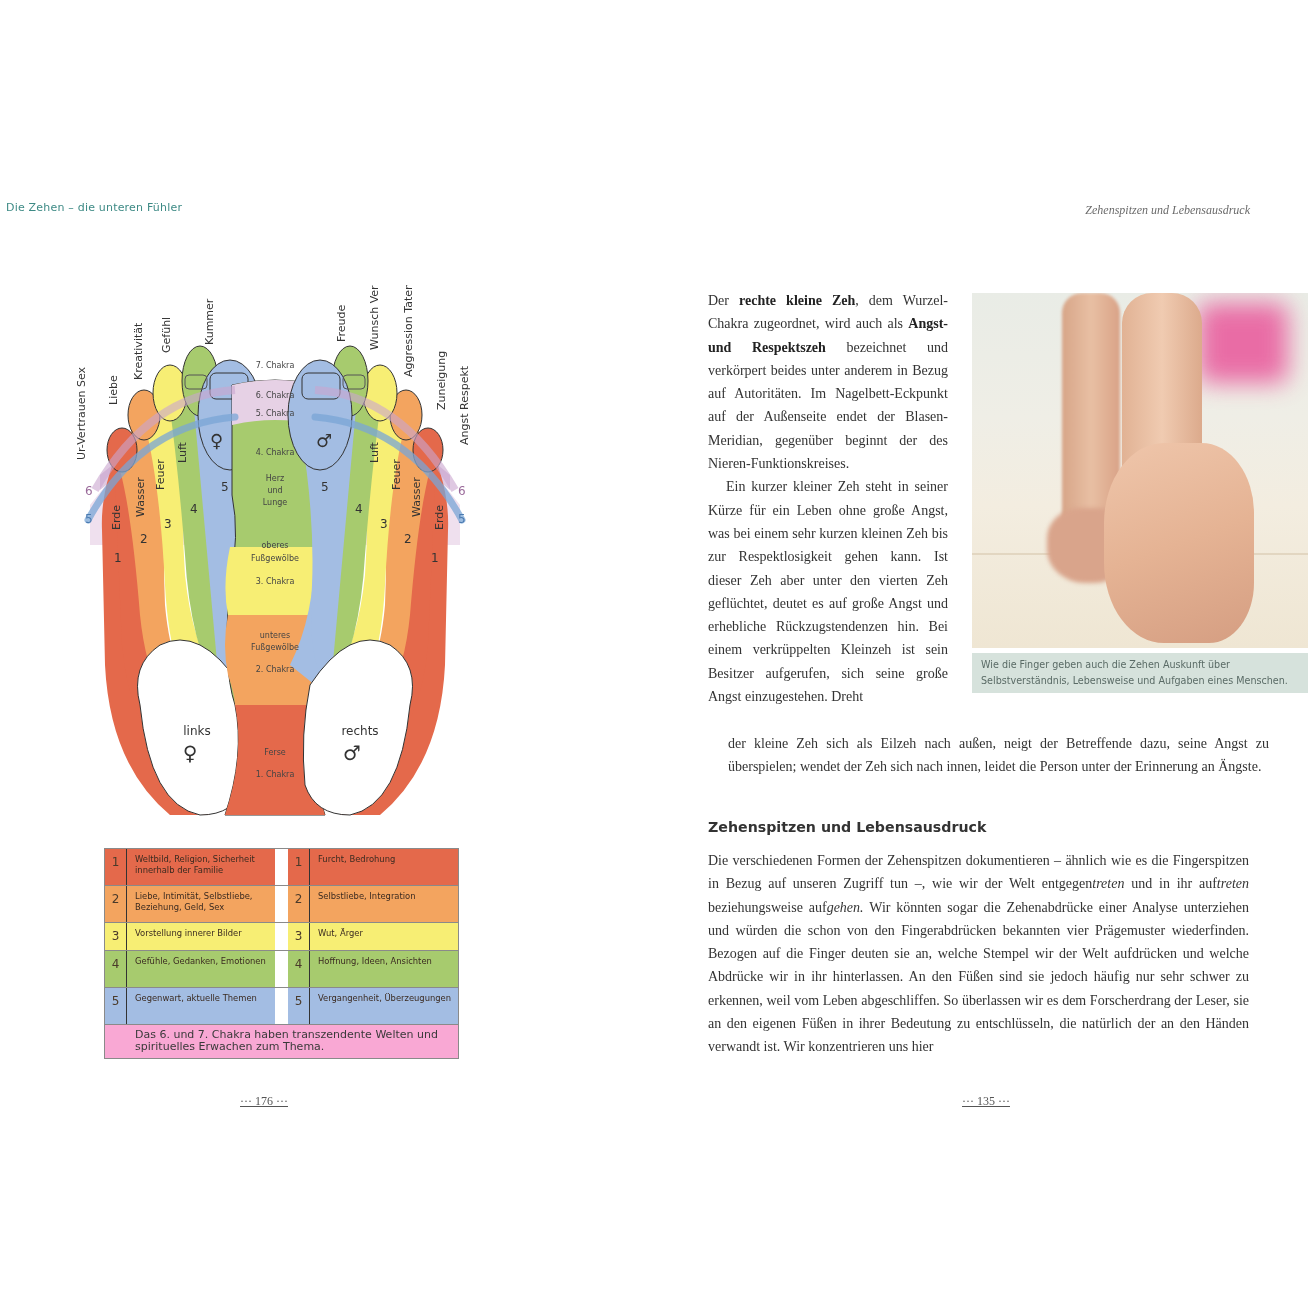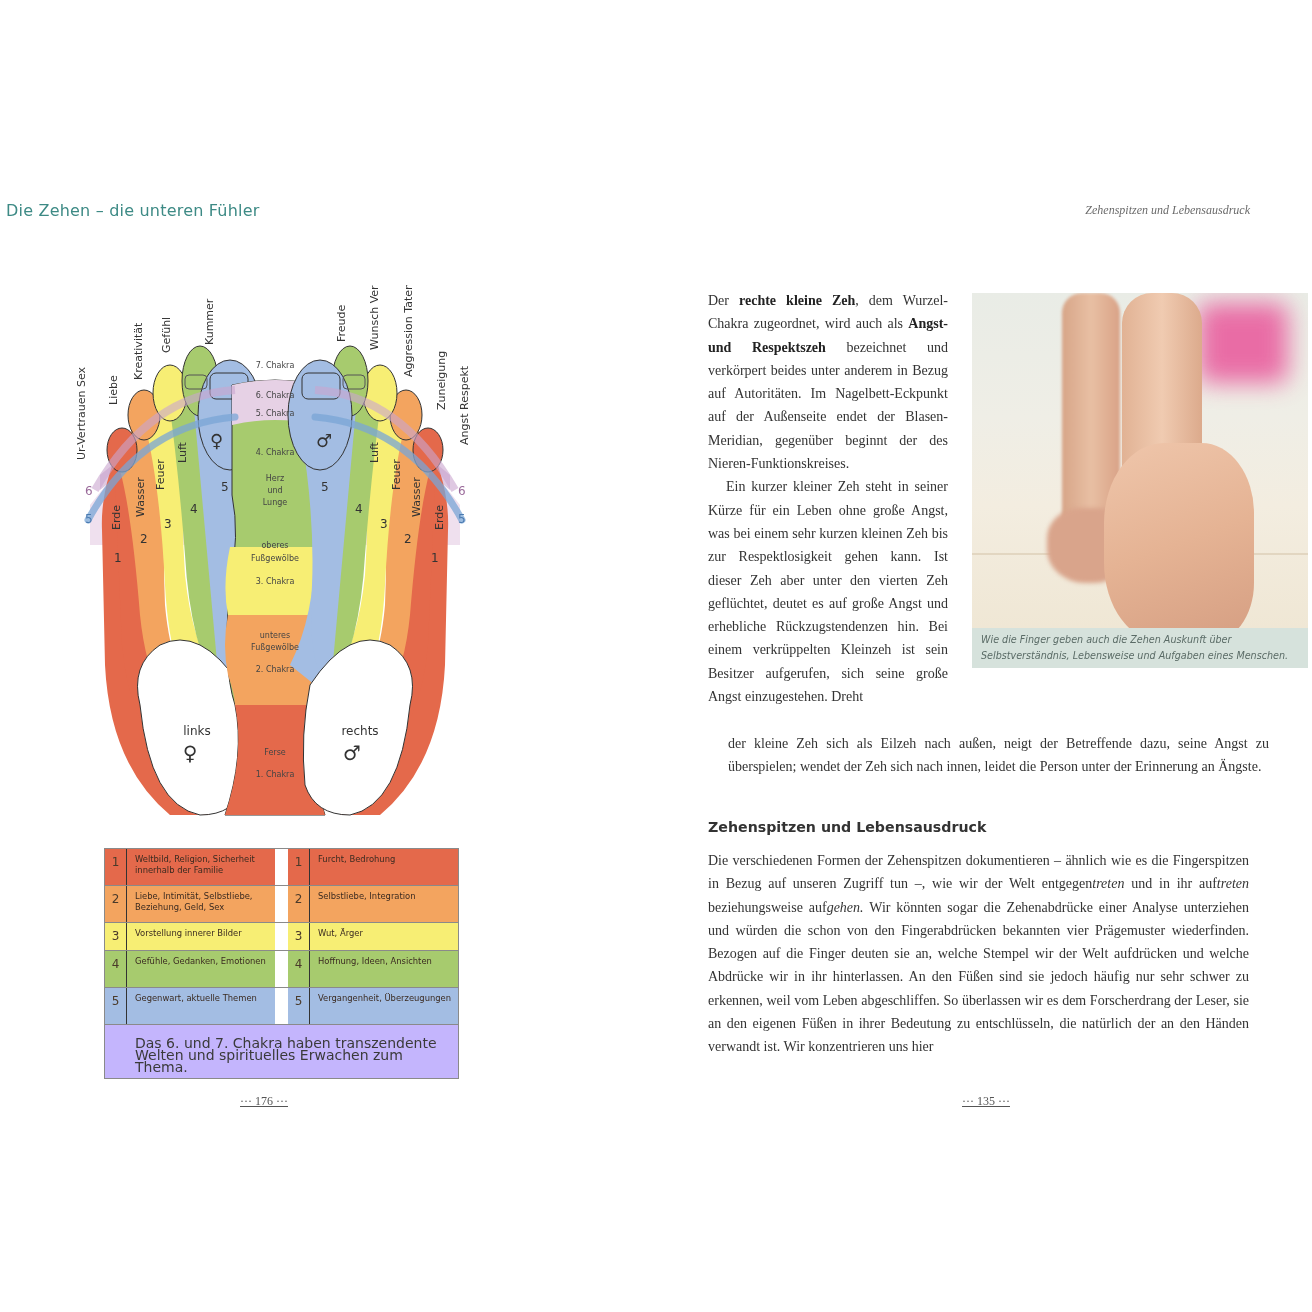--- a/index.html
+++ b/index.html
@@ -1,47 +1,47 @@
 <!DOCTYPE html>
 <html><head>
 <meta charset="utf-8">
 <style>
   html, body { margin:0; padding:0; background:#ffffff; }
   body { width:1312px; height:1312px; position:relative; overflow:hidden; font-family:"Liberation Serif", serif; color:#2b2b2b; }
-  .running-head-left { position:absolute; left:6px; top:201px; font-family:"DejaVu Sans", sans-serif; font-size:16px; color:#3d8a85; letter-spacing:0.2px; }
+  .running-head-left { position:absolute; left:6px; top:201px; font-family:"DejaVu Sans", sans-serif; font-size:11px; color:#3d8a85; letter-spacing:0.2px; }
   .running-head-right { position:absolute; right:62px; top:203px; font-family:"Liberation Serif", serif; font-style:italic; font-size:12px; color:#6a6a6a; }
   .diagram { position:absolute; left:60px; top:285px; width:430px; height:540px; }
   .diagram svg { width:430px; height:540px; display:block; }
   .dtxt { font-family:"DejaVu Sans", sans-serif; fill:#333; }
   .dsmall { font-family:"DejaVu Sans", sans-serif; fill:#444; font-size:8px; }
   .legend-table { position:absolute; left:104px; top:848px; width:353px; font-family:"DejaVu Sans", sans-serif; font-size:8.4px; color:#3a2a20; border:1px solid #8a8a8a; }
   .lt-row { display:flex; height:36px; border-bottom:1px solid #8a8a8a; }
   .lt-row.r3, .lt-row.r4 { height:30px; }
   .lt-row.r3 { height:27px; }
   .lt-row.r4 { height:36px; }
   .lt-half { display:flex; width:170px; }
   .lt-gap { width:13px; background:#fff; }
   .lt-num { width:22px; border-right:1px solid #333; text-align:center; font-size:12px; padding-top:6px; color:#4a3a2a; box-sizing:border-box; }
   .lt-txt { flex:1; padding:5px 0 8px 8px; line-height:11px; }
-  .lt-foot { background:#c4b5fd; padding:12px 0 5px 30px; line-height:12px; font-size:14px; color:#3a3a3a; }
+  .lt-foot { background:#f9a8d4; padding:4px 0 5px 30px; line-height:12px; font-size:11px; color:#3a3a3a; }
   .c1 { background:#e4694b; } .c2 { background:#f3a45f; } .c3 { background:#f7ee74; } .c4 { background:#a7cb6e; } .c5 { background:#a3bde3; }
   .body-text { position:absolute; left:708px; font-size:14px; line-height:23.3px; text-align:justify; color:#333; }
   .narrow { width:240px; top:289px; }
   .wide { width:541px; }
   .body-text b { font-weight:bold; color:#222; }
   .indent { text-indent:18px; }
   .photo { position:absolute; left:972px; top:293px; width:336px; height:355px; overflow:hidden;
     background: linear-gradient(180deg,#e9ece6 0%, #efeee6 35%, #f3ede0 60%, #efe6d3 100%); }
   .photo .pink { position:absolute; right:20px; top:10px; width:90px; height:80px; background:#e9569a; filter:blur(12px); opacity:.85; border-radius:10px;}
   .photo .leg1 { position:absolute; left:90px; top:0; width:58px; height:260px; background:linear-gradient(90deg,#d7a588,#e8bfa3,#d9a287); border-radius:20px; filter:blur(1.5px); }
   .photo .foot1 { position:absolute; left:75px; top:215px; width:85px; height:75px; background:#d9a48b; border-radius:40% 40% 45% 45%; filter:blur(2px); }
   .photo .leg2 { position:absolute; left:150px; top:0; width:80px; height:230px; background:linear-gradient(90deg,#e1b294,#f0cbb1,#dcaa8c); border-radius:30px; }
   .photo .foot2 { position:absolute; left:132px; top:150px; width:150px; height:200px; background:linear-gradient(160deg,#efc6ab,#e5b394,#d59e82); border-radius:40% 35% 30% 40%; }
   .photo .floorline { position:absolute; left:0; top:260px; width:336px; height:2px; background:#e2d6c1; }
-  .caption { position:absolute; left:972px; top:628px; width:336px; height:40px; background:#d6e2dc; box-sizing:border-box; padding:4px 0 0 9px; font-family:"DejaVu Sans", sans-serif; font-style:italic; font-size:9.6px; line-height:16px; color:#5a6b66; }
+  .caption { position:absolute; left:972px; top:653px; width:336px; height:40px; background:#d6e2dc; box-sizing:border-box; padding:4px 0 0 9px; font-family:"DejaVu Sans", sans-serif; font-size:9.6px; line-height:16px; color:#5a6b66; }
   .section-heading { position:absolute; left:708px; top:819px; font-family:"DejaVu Sans", sans-serif; font-weight:bold; font-size:14.2px; color:#333; }
   .folio { position:absolute; top:1094px; font-size:12px; color:#555;text-decoration:underline; }
 </style>
 </head>
 <body>
 
 <div class="running-head-left">Die Zehen – die unteren Fühler</div>
 <div class="running-head-right">Zehenspitzen und Lebensausdruck</div>
 
 <div class="diagram">

